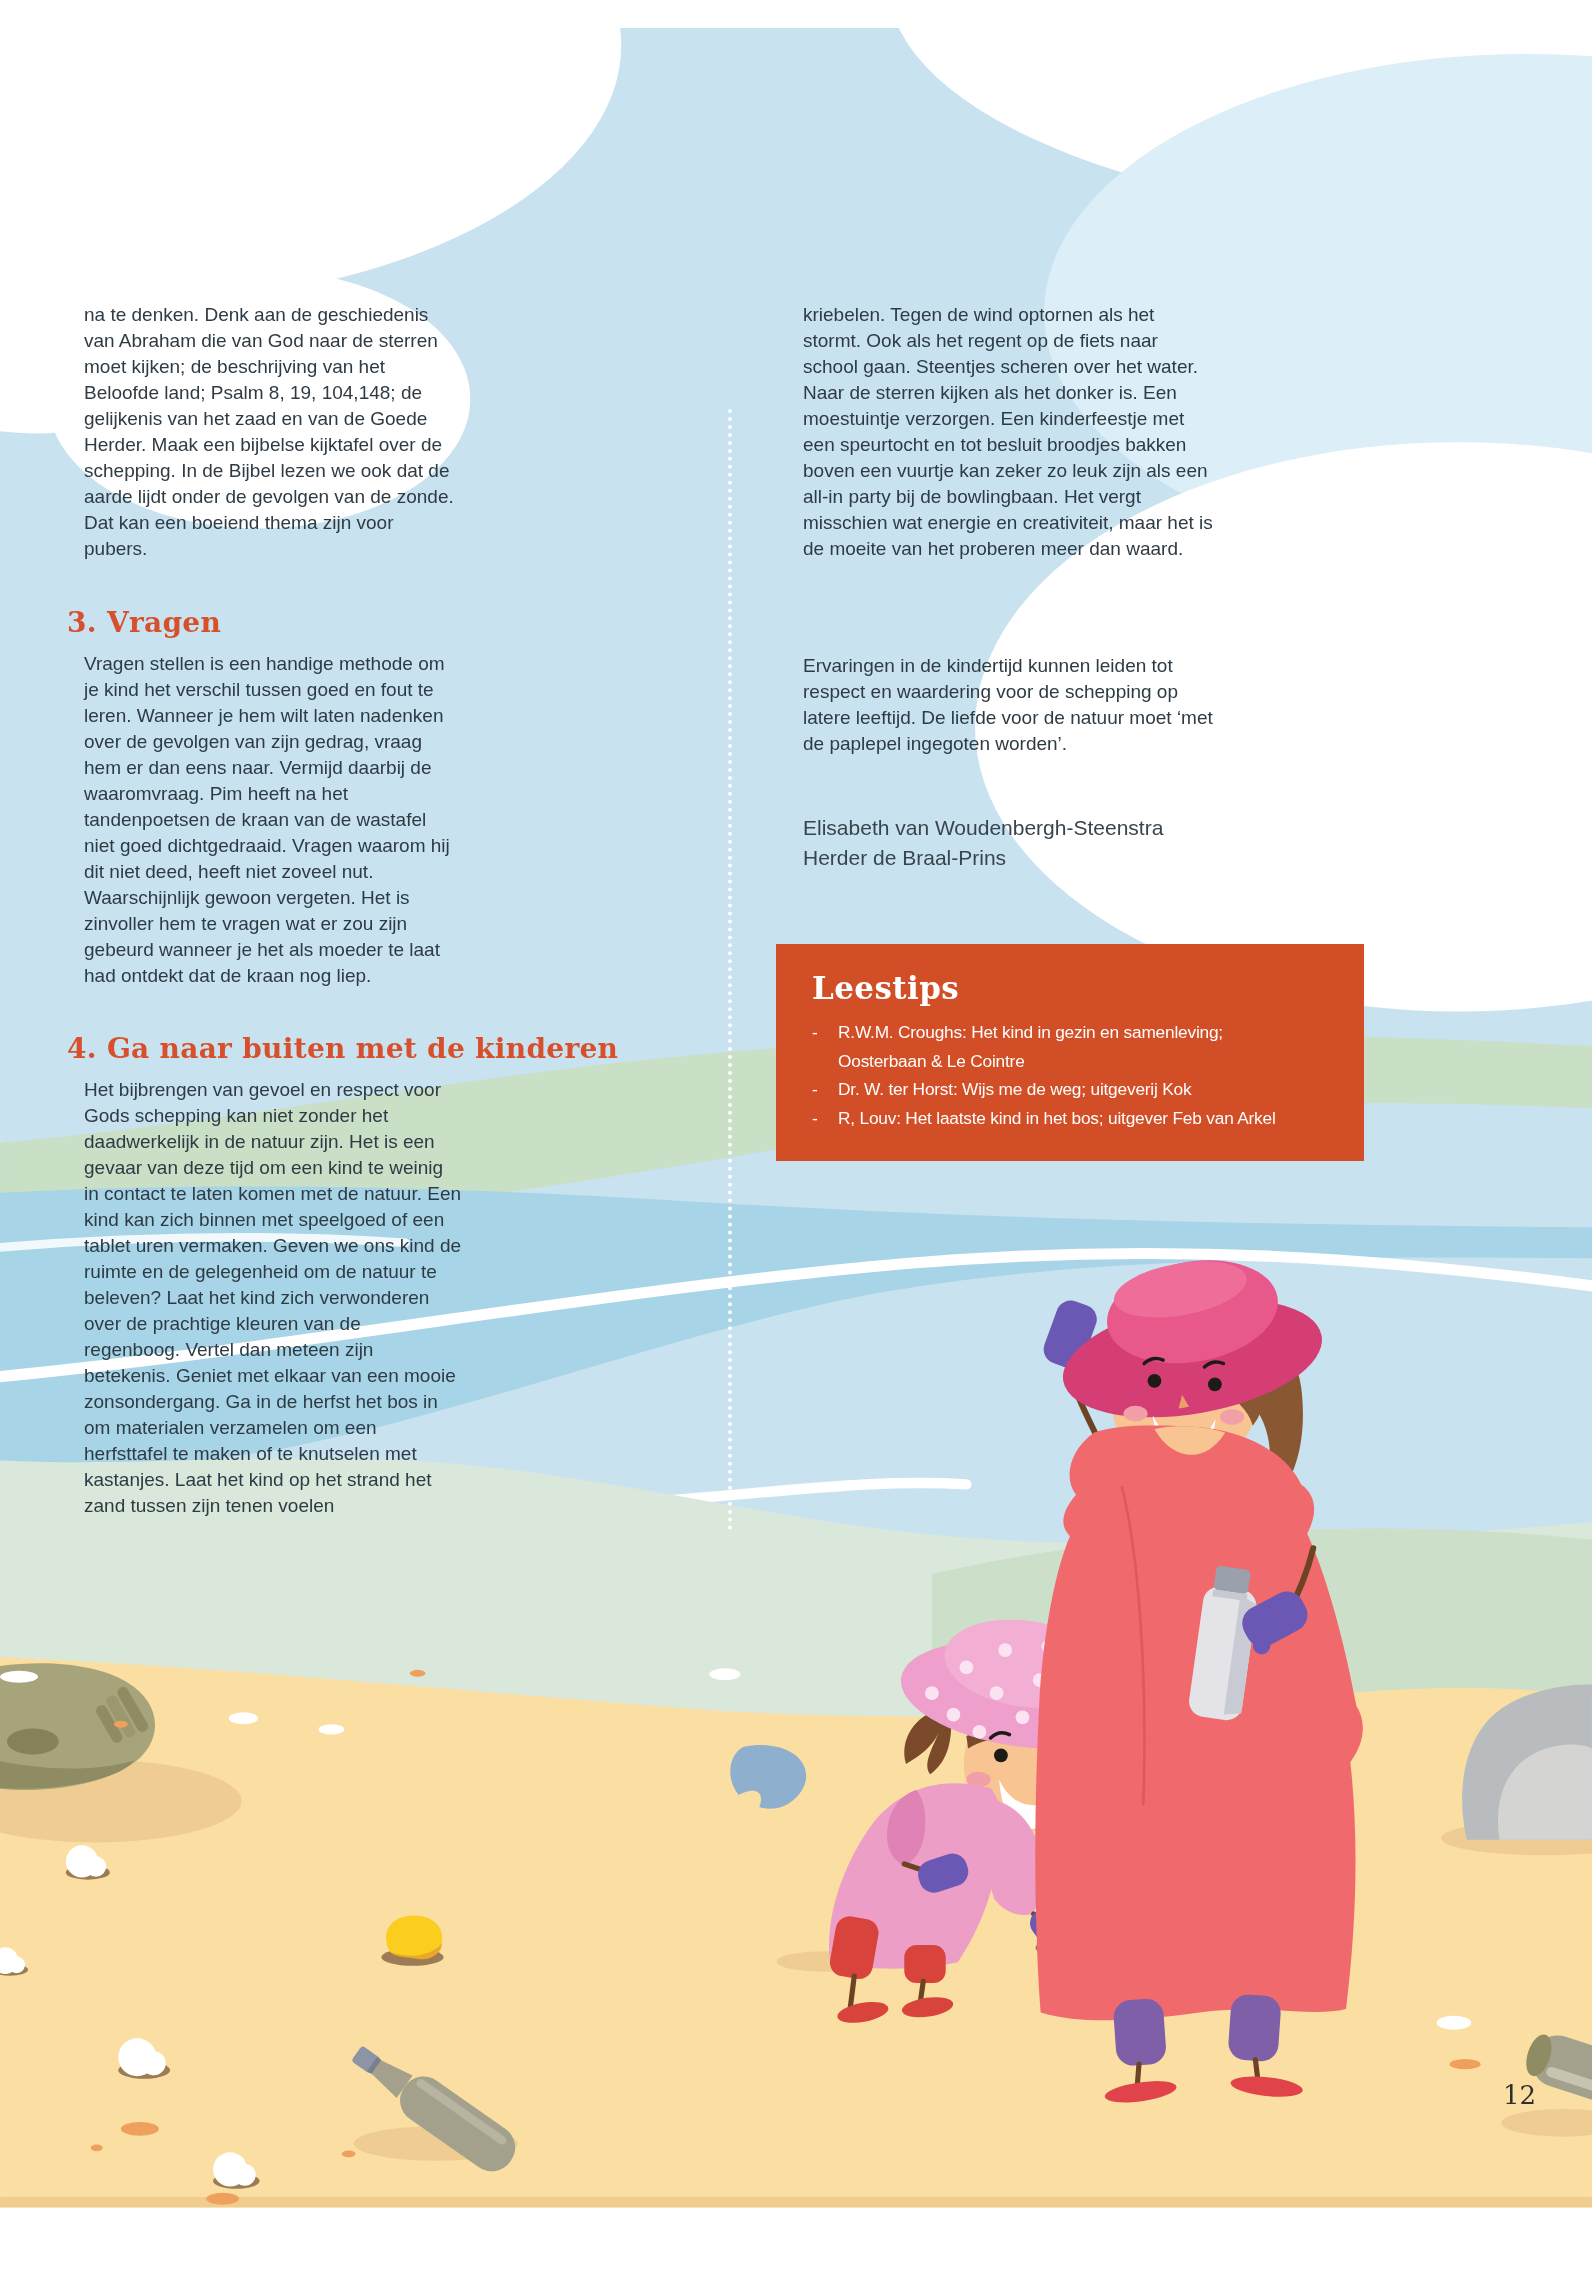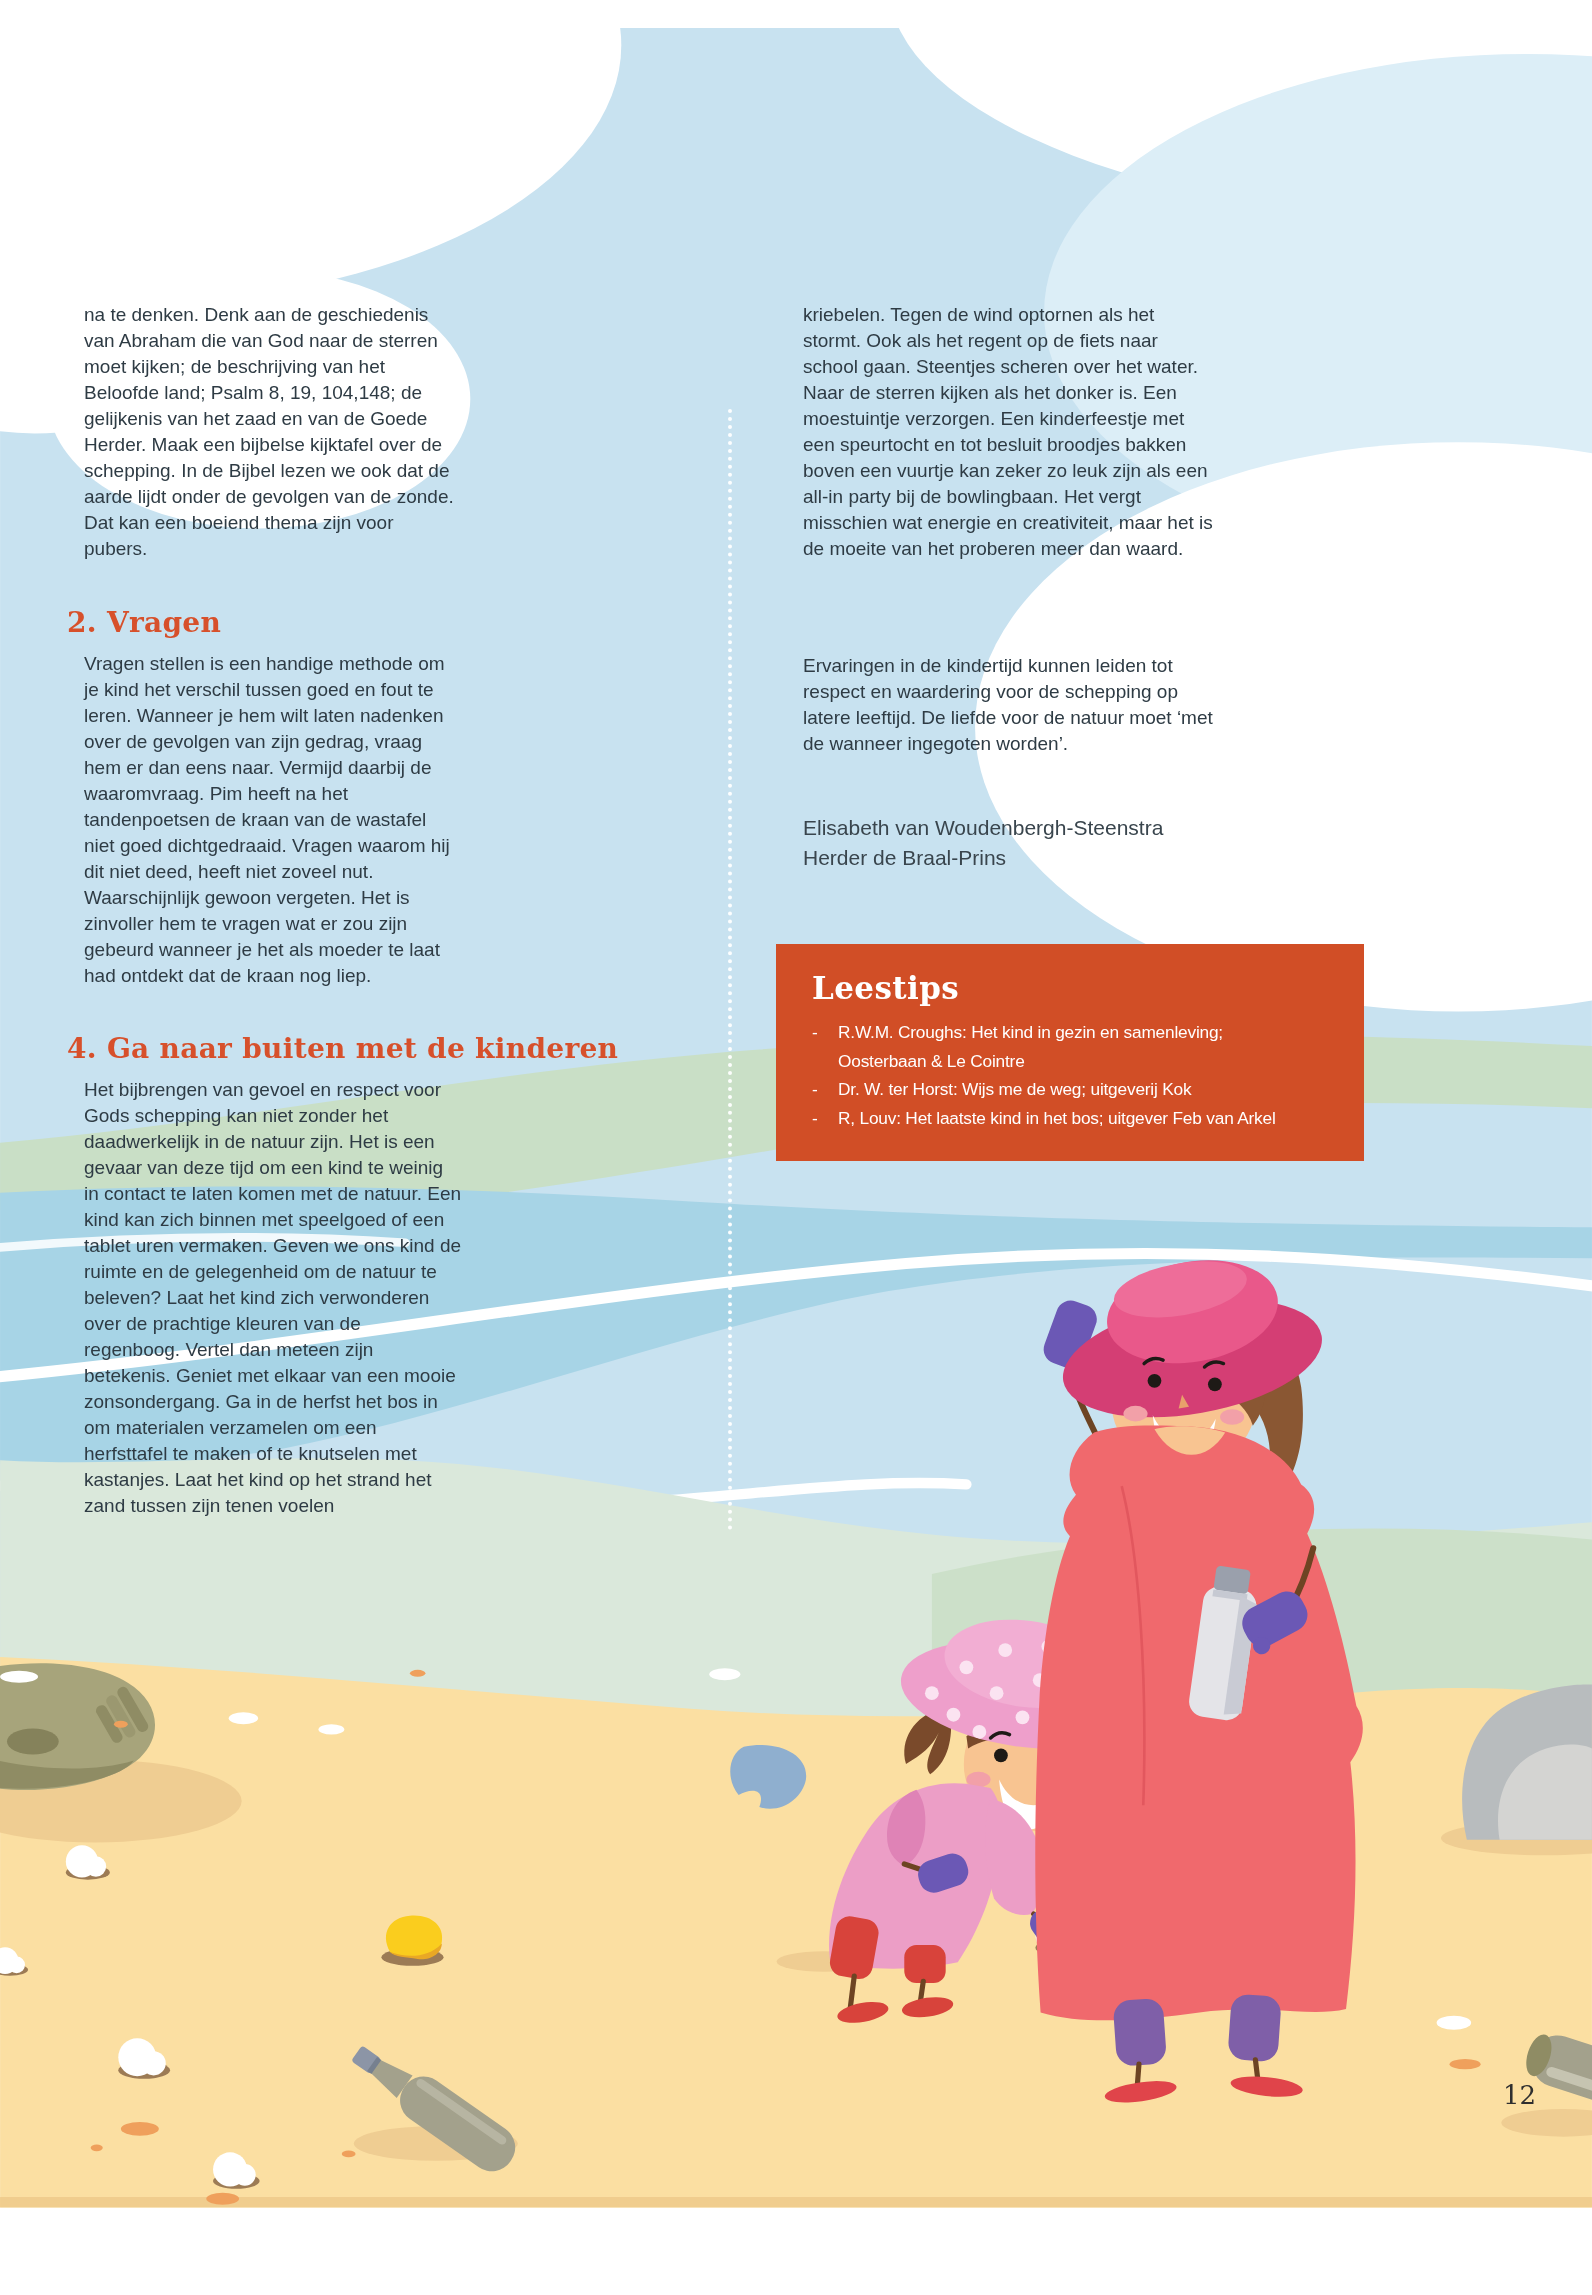--- a/index.html
+++ b/index.html
@@ -241,28 +241,28 @@
       <path d="M 1320,2360 L 1318,2386 M 1455,2355 L 1458,2380" stroke="#6D4423" stroke-width="6" stroke-linecap="round"></path>
       <ellipse cx="1322" cy="2392" rx="42" ry="11" transform="rotate(-8 1322 2392)" fill="#E0444A"></ellipse>
       <ellipse cx="1468" cy="2386" rx="42" ry="11" transform="rotate(6 1468 2386)" fill="#E0444A"></ellipse>
     </g>
   </svg>
 
   <div class="divider"></div>
 
   <p class="txt" style="left:84px;top:274px;width:373px;margin:0">na te denken. Denk aan de geschiedenis van Abraham die van God naar de sterren moet kijken; de beschrijving van het Beloofde land; Psalm 8, 19, 104,148; de gelijkenis van het zaad en van de Goede Herder. Maak een bijbelse kijktafel over de schepping. In de Bijbel lezen we ook dat de aarde lijdt onder de gevolgen van de zonde. Dat kan een boeiend thema zijn voor pubers.</p>
 
-  <h3 class="heading" style="left:67px;top:578px;margin:0">2. Vragen</h3>
+  <h3 class="heading" style="left:67px;top:578px;margin:0">3. Vragen</h3>
   <p class="txt" style="left:84px;top:623px;width:373px;margin:0">Vragen stellen is een handige methode om je kind het verschil tussen goed en fout te leren. Wanneer je hem wilt laten nadenken over de gevolgen van zijn gedrag, vraag hem er dan eens naar. Vermijd daarbij de waaromvraag. Pim heeft na het tandenpoetsen de kraan van de wastafel niet goed dichtgedraaid. Vragen waarom hij dit niet deed, heeft niet zoveel nut. Waarschijnlijk gewoon vergeten. Het is zinvoller hem te vragen wat er zou zijn gebeurd wanneer je het als moeder te laat had ontdekt dat de kraan nog liep.</p>
 
   <h3 class="heading" style="left:67px;top:1004px;margin:0">4. Ga naar buiten met de kinderen</h3>
   <p class="txt" style="left:84px;top:1049px;width:378px;margin:0">Het bijbrengen van gevoel en respect voor Gods schepping kan niet zonder het daadwerkelijk in de natuur zijn. Het is een gevaar van deze tijd om een kind te weinig in contact te laten komen met de natuur. Een kind kan zich binnen met speelgoed of een tablet uren vermaken. Geven we ons kind de ruimte en de gelegenheid om de natuur te beleven? Laat het kind zich verwonderen over de prachtige kleuren van de regenboog. Vertel dan meteen zijn betekenis. Geniet met elkaar van een mooie zonsondergang. Ga in de herfst het bos in om materialen verzamelen om een herfsttafel te maken of te knutselen met kastanjes. Laat het kind op het strand het zand tussen zijn tenen voelen</p>
 
   <p class="txt" style="left:803px;top:274px;width:411px;margin:0">kriebelen. Tegen de wind optornen als het stormt. Ook als het regent op de fiets naar school gaan. Steentjes scheren over het water. Naar de sterren kijken als het donker is. Een moestuintje verzorgen. Een kinderfeestje met een speurtocht en tot besluit broodjes bakken boven een vuurtje kan zeker zo leuk zijn als een all-in party bij de bowlingbaan. Het vergt misschien wat energie en creativiteit, maar het is de moeite van het proberen meer dan waard.</p>
-  <p class="txt" style="left:803px;top:625px;width:411px;margin:0">Ervaringen in de kindertijd kunnen leiden tot respect en waardering voor de schepping op latere leeftijd. De liefde voor de natuur moet ‘met de wanneer ingegoten worden’.</p>
+  <p class="txt" style="left:803px;top:625px;width:411px;margin:0">Ervaringen in de kindertijd kunnen leiden tot respect en waardering voor de schepping op latere leeftijd. De liefde voor de natuur moet ‘met de paplepel ingegoten worden’.</p>
 
   <div class="authors" style="left:803px;top:785px;width:552px">
     <div>Elisabeth van Woudenbergh-Steenstra</div>
     <div>Herder de Braal-Prins</div>
   </div>
 
   <div class="leestips">
     <h2>Leestips</h2>
     <div class="tip">
       <span class="dash">-</span>

